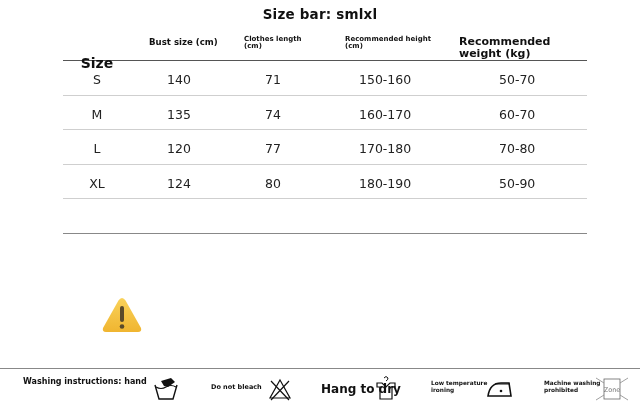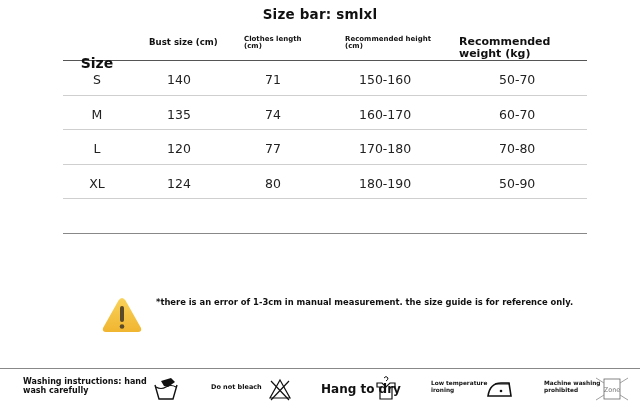--- a/index.html
+++ b/index.html
@@ -84,30 +84,28 @@
       <linearGradient id="wg" x1="0" y1="0" x2="0" y2="1">
         <stop offset="0" stop-color="#f9d25a"></stop>
         <stop offset="1" stop-color="#f0b530"></stop>
       </linearGradient>
     </defs>
     <path d="M21 2 Q23 2 24.5 4.5 L40 32 Q41 36 37 36 L5 36 Q1 36 2 32 L17.5 4.5 Q19 2 21 2 Z" fill="url(#wg)"></path>
     <rect x="19" y="10" width="4" height="16" rx="2" fill="#5a4a2a"></rect>
     <circle cx="21" cy="30.5" r="2.3" fill="#5a4a2a"></circle>
   </svg>
   <div class="notice-text">
-    <div>*there is an error of 1-3cm in manual measurement. the size guide is for reference only.</div>
   </div>
 </div>
 
 <div class="sep"></div>
 
 <div class="care" style="left:0;width:640px;">
   <div class="lbl" style="left:23px;top:5px;font-size:8px;">
     <div>Washing instructions: hand</div>
-    <div>wash carefully</div>
   </div>
   <svg style="left:153px;top:5px;width:26px;height:24px;" viewBox="0 0 26 24">
     <path d="M2 8 L6 22 L20 22 L24 8" fill="none" stroke="#111" stroke-width="1.4"></path>
     <path d="M3 10 Q8 13 13 10 Q18 7 23 10" fill="none" stroke="#111" stroke-width="1.2"></path>
     <path d="M8 4 L18 1 L22 5 L15 10 L11 9 Z" fill="#111"></path>
   </svg>
 
   <div class="lbl" style="left:211px;top:12px;font-size:6.5px;">Do not bleach</div>
   <svg style="left:268px;top:5px;width:24px;height:24px;" viewBox="0 0 24 24">
     <path d="M12 3 L22 21 L2 21 Z" fill="none" stroke="#111" stroke-width="1.2"></path>

